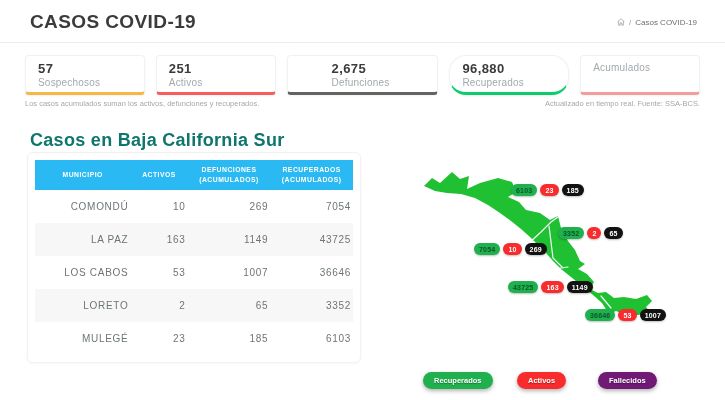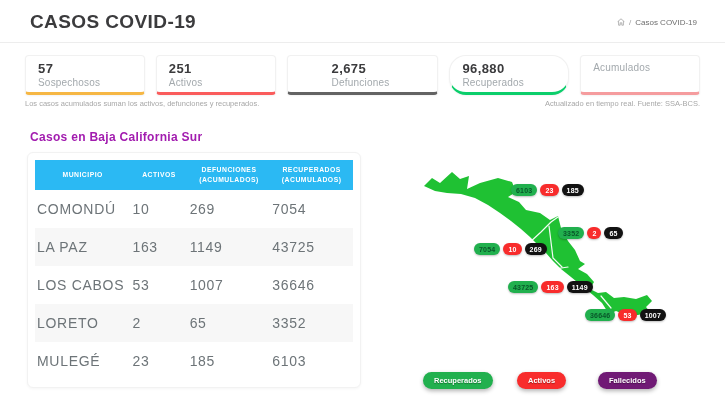--- a/index.html
+++ b/index.html
@@ -30,33 +30,33 @@
   }
   .stat-value { font-size:13px; font-weight:700; color:#3b3b3d; letter-spacing:.4px; }
   .stat-label { font-size:10px; color:#a3a9ad; margin-top:1px; letter-spacing:.2px; }
 
   .notes-row {
     display:flex; justify-content:space-between; margin:4px 25px 0 25px;
     font-size:7.5px; color:#a8a8a8;
   }
 
   
-  .section-title { margin:22px 0 0 30px; font-size:12px; font-weight:800; color:#a21caf; letter-spacing:.3px; }
+  .section-title { margin:22px 0 0 30px; font-size:18px; font-weight:800; color:#0f766e; letter-spacing:.3px; }
 
   .table-card {
     position:absolute; left:27px; top:152px; width:334px;
     background:#fff; border:1px solid #f2f2f2; border-radius:6px; padding:7px;
     box-shadow:0 1px 3px rgba(0,0,0,.04);
   }
   table { width:100%; border-collapse:collapse; }
   thead tr { color:#ffffff; }
   th { font-size:6.8px; font-weight:bold; letter-spacing:.5px; padding:5px 2px; text-align:center; }
   th .hline { line-height:1.5; }
   td {
-    font-size:14px; color:#6d7478; letter-spacing:.7px; text-align:left; padding:11px 2px;
+    font-size:10px; color:#6d7478; letter-spacing:.7px; text-align:right; padding:11px 2px;
   }
   tbody tr:nth-child(even) { background:#f7f7f7; }
   col.c1{width:30%;} col.c2{width:18%;} col.c3{width:26%;} col.c4{width:26%;}
 
   
   .map-panel { position:absolute; left:415px; top:150px; width:300px; height:248px; }
   .map-svg { position:absolute; left:0; top:0; }
   .muni-border { fill:none; stroke:#ffffff; stroke-width:1.2; stroke-linecap:round; opacity:.95; }
 
   .badge-row { position:absolute; display:flex; gap:3px; z-index:2; }

